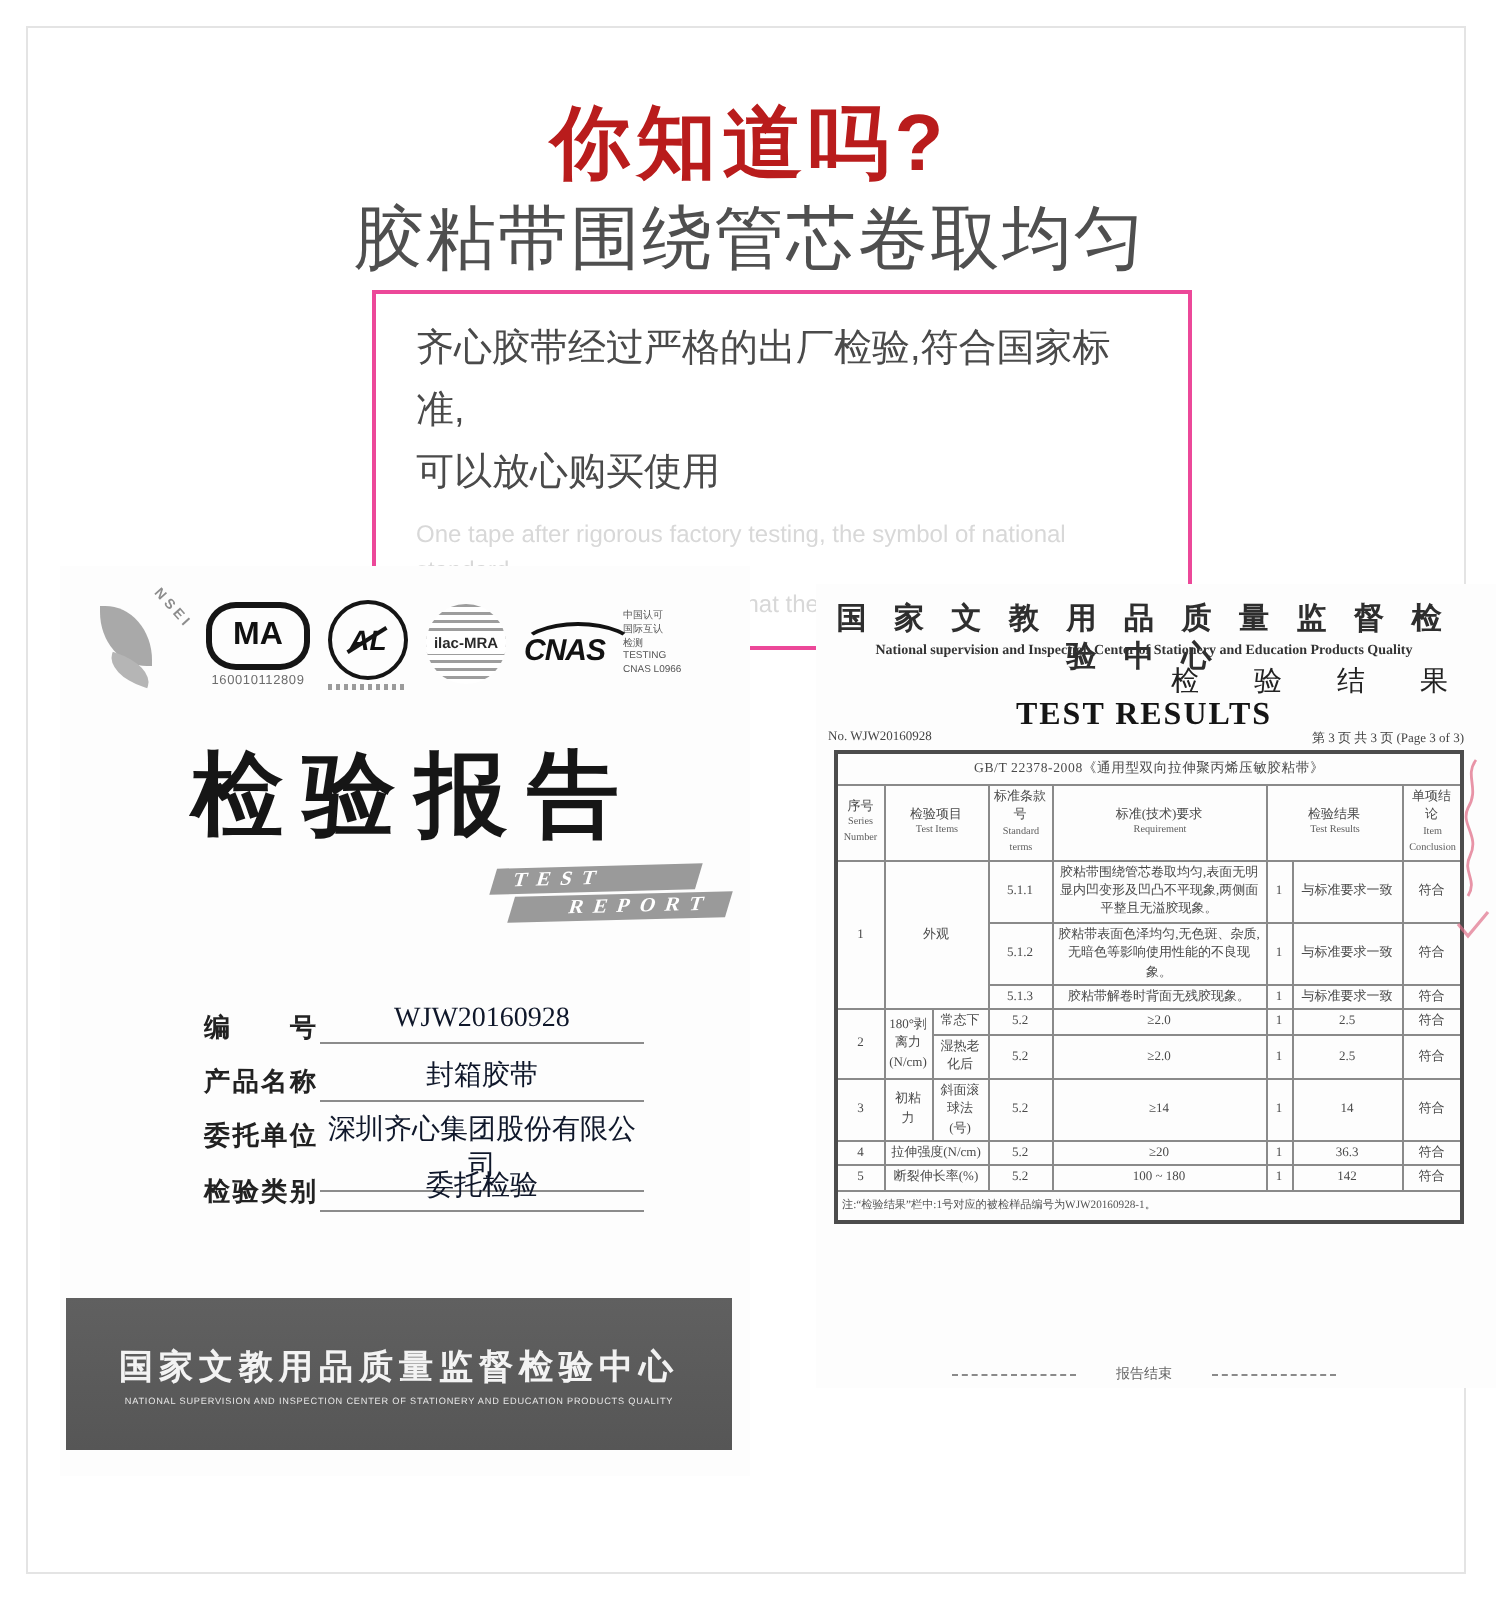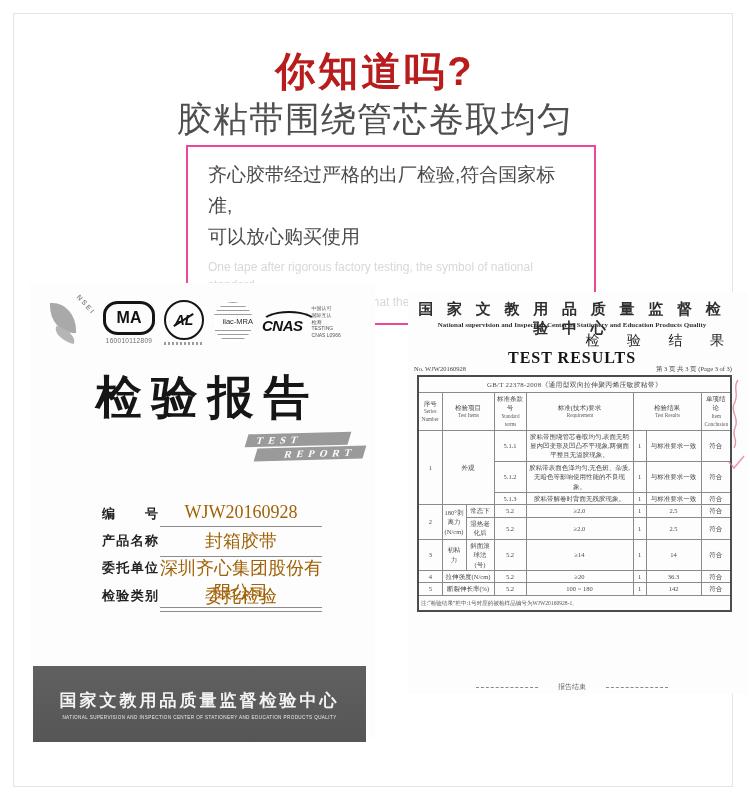--- a/index.html
+++ b/index.html
@@ -30,38 +30,38 @@
            display:flex;align-items:center;justify-content:center;font-weight:bold;font-size:16px;color:#111;
            font-family:"Liberation Sans",sans-serif;}
   .ma-num{margin-top:2px;font-size:6.5px;color:#6d6d6d;letter-spacing:.3px;}
   .logo-cal{flex:0 0 auto;text-align:center;}
   .cal-circle{width:36px;height:36px;border:2.5px solid #151515;border-radius:50%;position:relative;
               display:flex;align-items:center;justify-content:center;font-weight:bold;font-style:italic;font-size:14px;color:#111;}
   .cal-circle::after{content:"";position:absolute;left:6px;top:17px;width:23px;height:2px;background:#151515;transform:rotate(-32deg);}
   .cal-sub{margin-top:2px;height:3px;width:40px;background:repeating-linear-gradient(90deg,#9b9b9b 0 2px,transparent 2px 4px);}
   .logo-ilac{flex:0 0 auto;width:40px;height:40px;border-radius:50%;position:relative;overflow:hidden;
              background:repeating-linear-gradient(#9d9d9d 0 1.5px,#fff 1.5px 4px);}
-  .ilac-band{position:absolute;left:0;top:15px;width:100%;background:#fff;font-size:7.5px;font-weight:normal;color:#2a2a2a;
-             text-align:right;line-height:10px;}
+  .ilac-band{position:absolute;left:0;top:15px;width:100%;background:#fff;font-size:7.5px;font-weight:bold;color:#2a2a2a;
+             text-align:center;line-height:10px;}
   .logo-cnas{flex:0 0 auto;position:relative;padding-top:6px;}
   .cnas-text{font-size:15px;font-weight:bold;font-style:italic;color:#121212;letter-spacing:-.5px;}
   .cnas-swoosh{position:absolute;left:-2px;top:0px;width:54px;height:22px;border:2px solid #121212;border-color:#121212 transparent transparent transparent;border-radius:50%;}
   .cnas-side{flex:0 0 auto;font-size:5px;line-height:1.35;color:#555;text-align:left;}
   .report-title{position:absolute;left:0;top:84px;width:100%;text-align:center;font-size:46px;font-weight:bold;
                 color:#161616;letter-spacing:10px;text-indent:10px;}
   .tr-bar{position:absolute;background:#9a9a9a;color:#fff;font-family:"Liberation Serif",serif;
           font-weight:bold;font-size:10px;letter-spacing:5px;line-height:13px;transform:skewX(-18deg) rotate(-1.5deg);}
   .tr-bar.b1{left:217px;top:150px;width:92px;height:13px;padding-left:10px;}
   .tr-bar.b2{left:226px;top:164px;width:100px;height:13px;text-align:right;padding-right:8px;}
   .field-row{position:absolute;left:16px;width:100%;height:22px;}
   .field-label{position:absolute;left:56px;top:0;width:56px;font-size:13px;color:#222;
                font-family:"Liberation Serif",serif;font-weight:bold;text-align:justify;text-align-last:justify;}
   .field-line{position:absolute;left:114px;top:-3px;width:162px;border-bottom:1px solid #8c8c8c;
-              text-align:center;font-size:18px;color:#a16207;font-family:"Liberation Serif",serif;padding-bottom:3px;}
-  .footer-bar{position:absolute;left:3px;top:383px;width:333px;height:76px;background:linear-gradient(#606060,#565656);
+              text-align:center;font-size:14px;color:#0f172a;font-family:"Liberation Serif",serif;padding-bottom:3px;}
+  .footer-bar{position:absolute;left:3px;top:366px;width:333px;height:76px;background:linear-gradient(#606060,#565656);
               display:flex;flex-direction:column;align-items:center;justify-content:center;}
   .footer-cn{font-size:17px;font-weight:bold;color:#f3f3f3;letter-spacing:3px;}
   .footer-en{margin-top:3px;font-size:4.6px;color:#e8e8e8;letter-spacing:.4px;}
 
   
   .results-cert{position:absolute;left:408px;top:292px;width:340px;height:402px;background:#fdfdfd;
                 font-family:"Liberation Serif","DejaVu Serif",serif;color:#3c3c3c;}
   .rc-center-cn{position:absolute;left:0;top:8px;width:328px;text-align:center;font-size:15px;font-weight:bold;
                 letter-spacing:5px;color:#2e2e2e;}
   .rc-center-en{position:absolute;left:0;top:29px;width:328px;text-align:center;font-size:7px;font-weight:bold;color:#333;}

